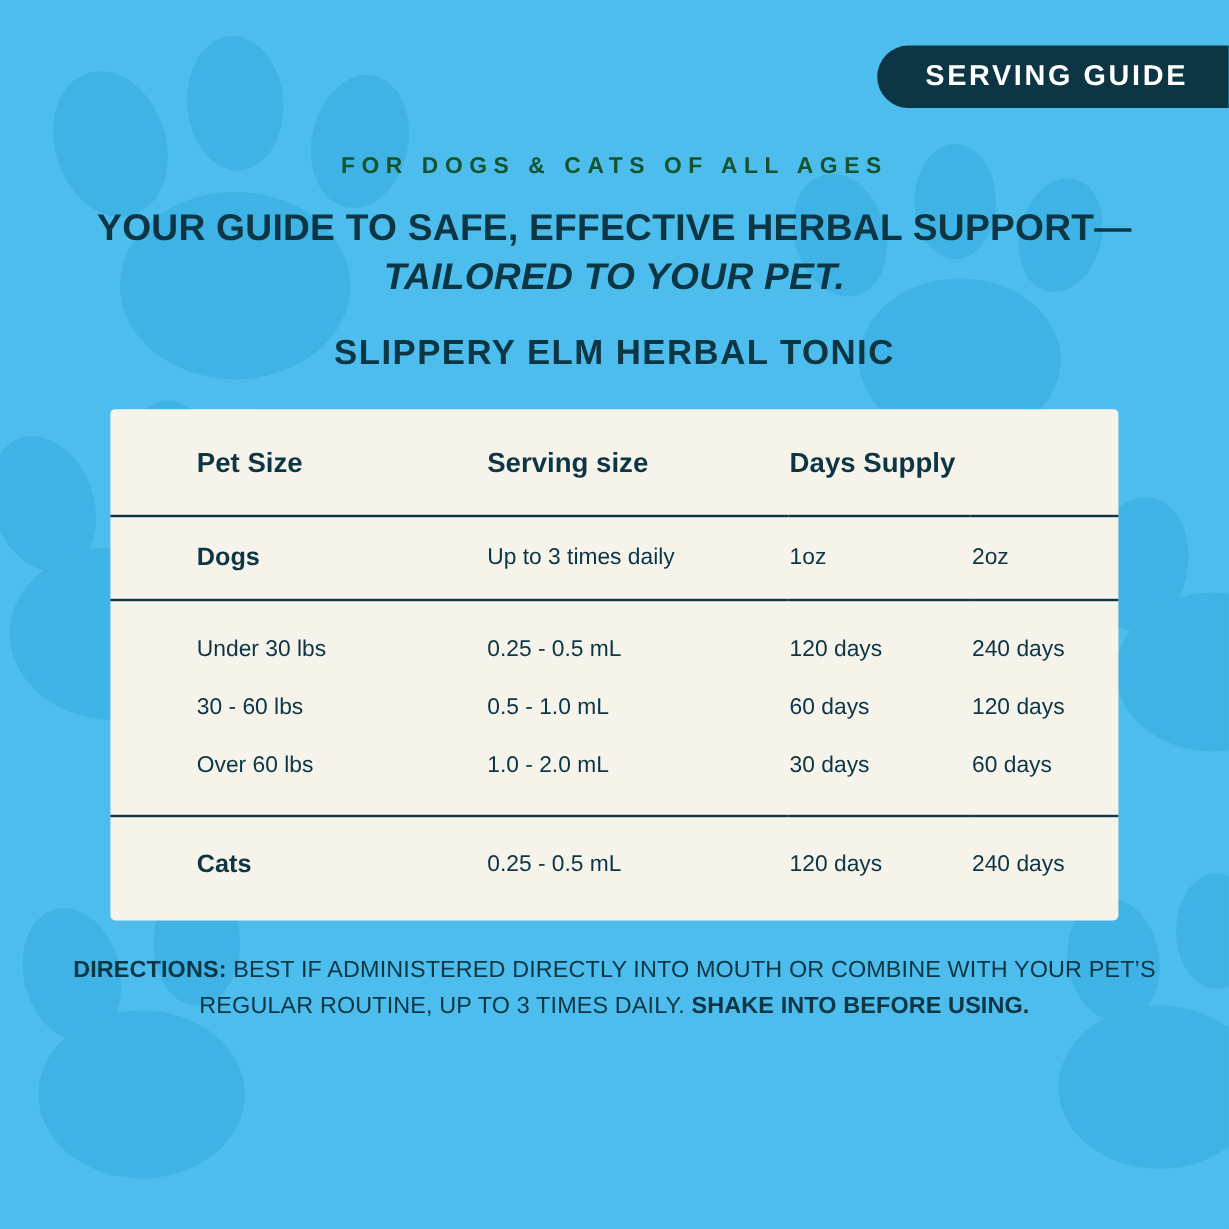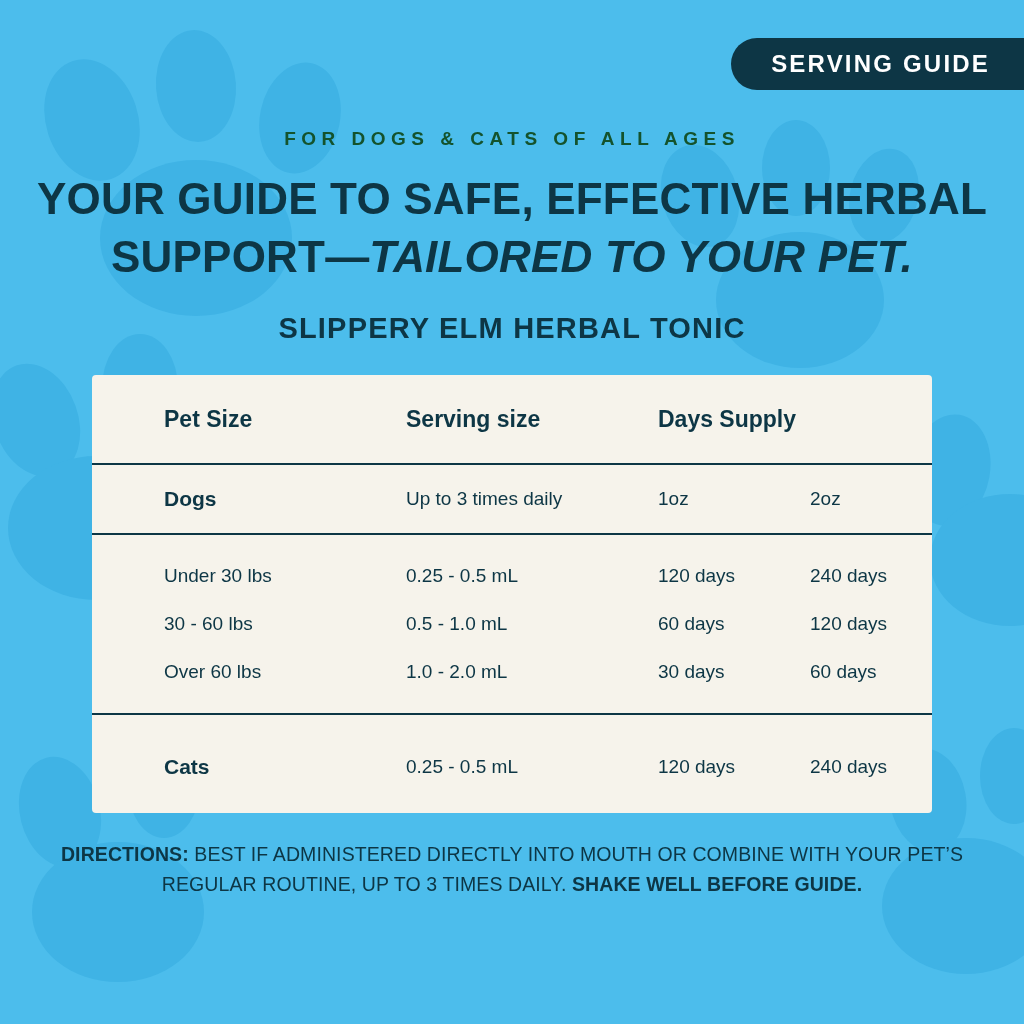--- a/index.html
+++ b/index.html
@@ -56,21 +56,21 @@
     text-align: center;
     color: #14532d;
     font-size: 19px;
     font-weight: bold;
     letter-spacing: 5.5px;
   }
   .headline {
     margin-top: 20px;
     text-align: center;
     color: #0d3645;
-    font-size: 44px;
+    font-size: 31px;
     font-weight: bold;
     line-height: 1.32;
     letter-spacing: 0.2px;
   }
   .headline .accent {
     font-style: italic;
   }
   .product {
     margin-top: 26px;
     text-align: center;
@@ -127,21 +127,21 @@
   }
   .row td {
     font-size: 19px;
     padding-top: 13px;
     padding-bottom: 13px;
   }
   .row.first td { padding-top: 30px; }
   .row.last td { padding-bottom: 30px; }
   .cats td {
     font-size: 19px;
-    padding-top: 40px;
+    padding-top: 28px;
     padding-bottom: 8px;
   }
   .cats .lbl {
     font-size: 21px;
     font-weight: bold;
   }
 
   
   .directions {
     position: relative;
@@ -250,14 +250,14 @@
       <td class="col-a lbl">Cats</td>
       <td class="col-b">0.25 - 0.5 mL</td>
       <td class="col-c">120 days</td>
       <td class="col-d">240 days</td>
     </tr>
   </tbody>
     </table>
 </div>
 
 <div class="directions">
-  <b>DIRECTIONS:</b><span> BEST IF ADMINISTERED DIRECTLY INTO MOUTH OR COMBINE WITH YOUR PET’S REGULAR ROUTINE, UP TO 3 TIMES DAILY. </span><b>SHAKE WELL BEFORE GUIDE.</b>
+  <b>DIRECTIONS:</b><span> BEST IF ADMINISTERED DIRECTLY INTO MOUTH OR COMBINE WITH YOUR PET’S REGULAR ROUTINE, UP TO 3 TIMES DAILY. </span><b>SHAKE INTO BEFORE USING.</b>
 </div>
 
 </body></html>

